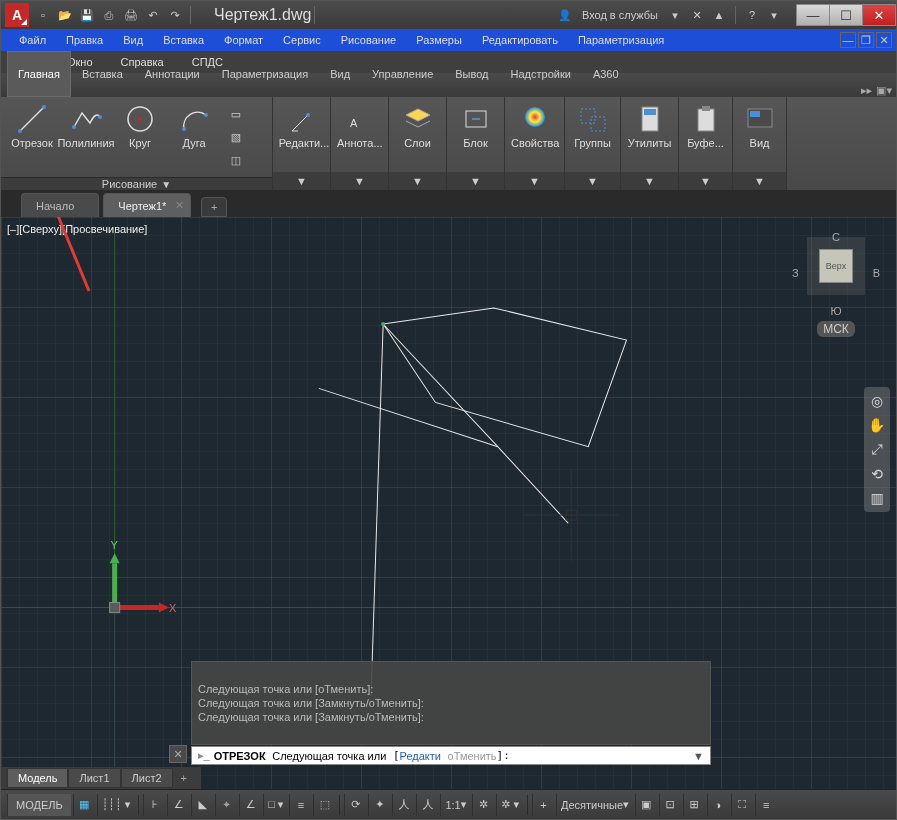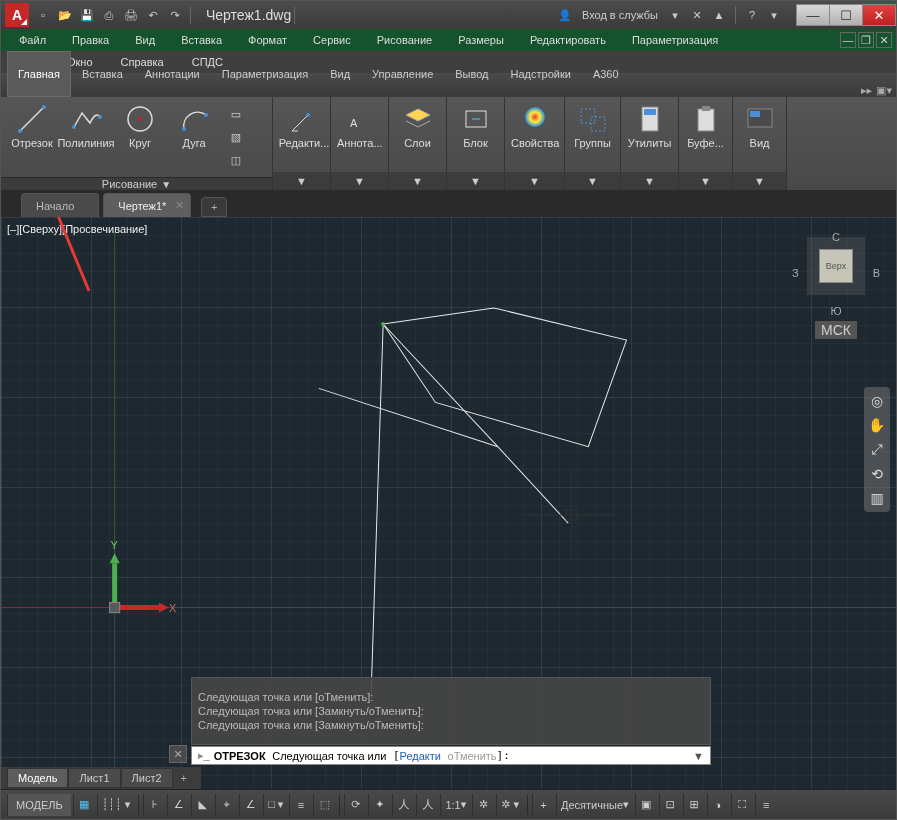--- a/index.html
+++ b/index.html
@@ -5,30 +5,30 @@
 *{margin:0;padding:0;box-sizing:border-box;font-family:"Segoe UI",Arial,sans-serif;font-size:11px;user-select:none}
 body{background:#2b2b2b;width:897px;height:820px;overflow:hidden;position:relative}
 .window{width:897px;height:820px;border:1px solid #555;background:#3a3a3a;display:flex;flex-direction:column}
 
 .titlebar{height:28px;background:linear-gradient(to bottom,#4c4c4c,#3a3a3a);display:flex;align-items:center;position:relative}
 .logo{width:24px;height:24px;background:#c62828;margin:0 4px;display:flex;align-items:center;justify-content:center;color:#fff;font-weight:bold;font-size:14px;position:relative}
 .logo::after{content:"";position:absolute;right:2px;bottom:2px;border:3px solid transparent;border-right-color:#fff;border-bottom-color:#fff;width:0;height:0}
 .qat{display:flex;gap:2px;align-items:center}
 .qat-btn{width:20px;height:20px;display:flex;align-items:center;justify-content:center;color:#ccc}
 .qat-sep{width:1px;height:18px;background:#666;margin:0 3px}
-.doc-title{color:#ddd;margin-left:12px;font-size:14px}
+.doc-title{color:#ddd;margin-left:20px;font-size:16px}
 .search-box{margin-left:8px;height:20px;width:170px;background:#555;border:1px solid #666;color:#bbb;padding:0 6px;font-style:italic;display:flex;align-items:center}
 .title-right{margin-left:auto;display:flex;align-items:center;gap:4px}
 .title-icon{width:18px;height:18px;color:#ccc;display:flex;align-items:center;justify-content:center}
 .login-text{color:#ccc;padding:0 4px}
 .win-controls{display:flex;margin-left:10px}
 .win-btn{width:34px;height:22px;background:linear-gradient(to bottom,#d9d9d9,#b0b0b0);border:1px solid #888;margin-left:-1px;display:flex;align-items:center;justify-content:center;color:#333;font-size:13px}
 .win-btn.close{background:linear-gradient(to bottom,#e04343,#c02020);color:#fff}
 
-.menubar{height:22px;background:#14532d;display:flex;align-items:center;padding:0 8px;gap:6px;position:relative}
+.menubar{height:22px;background:#1d4ed8;display:flex;align-items:center;padding:0 8px;gap:0;position:relative}
 .menu-item{color:#ddd;padding:2px 10px;cursor:default}
 .menubar-ctrl{position:absolute;right:4px;display:flex;gap:2px}
 .menubar-ctrl span{width:16px;height:16px;color:#ccc;display:flex;align-items:center;justify-content:center;border:1px solid #666}
 .menubar2{height:22px;background:#3f3f3f;display:flex;align-items:center;padding:0 8px 0 56px;gap:8px}
 
 .ribbon-tabs{height:24px;background:linear-gradient(to bottom,#4a4a4a,#3a3a3a);display:flex;align-items:flex-end;padding-left:6px;position:relative}
 .rtab{padding:16px 10px;color:#ccc;border:1px solid transparent;cursor:default}
 .rtab.active{background:#5a5a5a;border-color:#6a6a6a;color:#fff}
 .ribbon-arrows{position:absolute;right:4px;display:flex;gap:4px;align-items:center;color:#aaa}
 
@@ -54,26 +54,26 @@
 .grid{position:absolute;inset:0;background-image:linear-gradient(to right,rgba(255,255,255,0.03) 1px,transparent 1px),linear-gradient(to bottom,rgba(255,255,255,0.03) 1px,transparent 1px);background-size:18px 18px}
 .major-grid{position:absolute;inset:0;background-image:linear-gradient(to right,rgba(255,255,255,0.06) 1px,transparent 1px),linear-gradient(to bottom,rgba(255,255,255,0.06) 1px,transparent 1px);background-size:90px 90px}
 svg.drawing{position:absolute;inset:0;width:100%;height:100%}
 .red-arrow{position:absolute;pointer-events:none}
 .viewcube{position:absolute;top:10px;right:20px;width:80px;height:120px;color:#aaa;text-align:center}
 .viewcube .cube{width:34px;height:34px;background:#c5c5b8;border:1px solid #888;margin:22px auto 0;display:flex;align-items:center;justify-content:center;color:#555;font-size:9px;box-shadow:0 0 0 12px rgba(100,100,100,0.35)}
 .viewcube .n{position:absolute;top:4px;left:0;right:0}
 .viewcube .s{position:absolute;top:78px;left:0;right:0}
 .viewcube .w{position:absolute;top:40px;left:-4px}
 .viewcube .e{position:absolute;top:40px;right:-4px}
-.viewcube .msk{display:inline-block;margin-top:38px;background:#555;color:#ccc;padding:1px 6px;border-radius:0;font-size:14px}
+.viewcube .msk{display:inline-block;margin-top:38px;background:#555;color:#ccc;padding:1px 6px;border-radius:6px;font-size:12px}
 .navbar{position:absolute;top:170px;right:6px;width:26px;background:rgba(120,120,120,0.5);border-radius:4px;padding:6px 0;display:flex;flex-direction:column;align-items:center;gap:8px}
 .navbar div{color:#ddd;font-size:14px}
 
 .cmd-area{position:absolute;bottom:24px;left:190px;width:520px}
-.cmd-history{background:rgba(70,70,70,0.9);border:1px solid #555;padding:12px 6px;color:#bbb;font-family:Consolas,monospace;font-size:11px;line-height:14px}
+.cmd-history{background:rgba(70,70,70,0.9);border:1px solid #555;padding:20px 6px;color:#bbb;font-family:Consolas,monospace;font-size:11px;line-height:14px}
 .cmd-input{background:#fff;border:1px solid #888;padding:2px 6px;display:flex;align-items:center;font-family:Consolas,monospace;font-size:11px;color:#000;margin-top:1px}
 .cmd-input .opt{color:#999}
 .cmd-input .br{color:#2060c0}
 .cmd-close{position:absolute;left:-22px;bottom:2px;color:#aaa;background:#4a4a4a;border:1px solid #666;width:18px;height:18px;display:flex;align-items:center;justify-content:center}
 
 .layout-tabs{position:absolute;bottom:0;left:0;height:22px;display:flex;align-items:center;background:#3c3c3c;padding:0 6px;gap:0}
 .ltab{padding:3px 10px;color:#ccc;background:#4a4a4a;border:1px solid #333}
 .ltab.active{background:#5d5d5d;color:#fff}
 .ltab-add{padding:3px 8px;color:#aaa}
 

